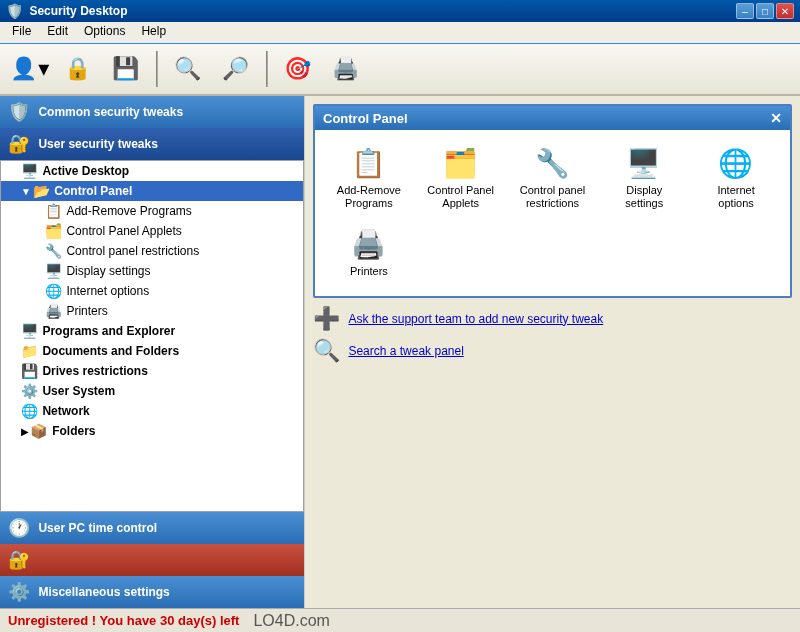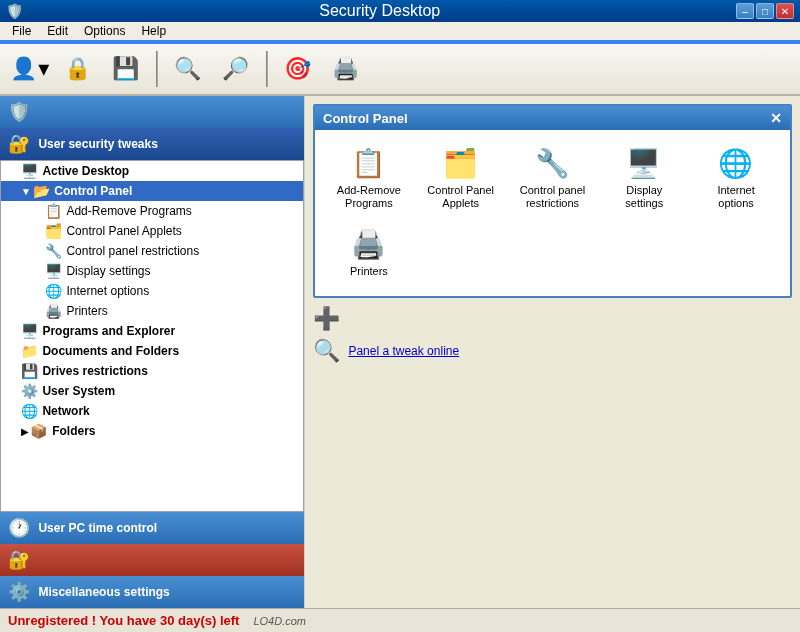--- a/index.html
+++ b/index.html
@@ -9,35 +9,35 @@
     .title-bar {
       background: linear-gradient(to bottom, #0058a8, #003c8a);
       color: white;
       height: 22px;
       display: flex;
       align-items: center;
       padding: 0 6px;
       gap: 6px;
     }
     .title-bar-icon { font-size: 14px; }
-    .title-bar-text { flex: 1; font-size: 16px; font-weight: normal; text-align: center; }
+    .title-bar-text { flex: 1; font-size: 12px; font-weight: bold; }
     .title-bar-buttons { display: flex; gap: 2px; }
     .title-btn {
       width: 18px; height: 16px; border: 1px solid rgba(255,255,255,0.4);
       display: flex; align-items: center; justify-content: center;
       font-size: 10px; cursor: pointer; border-radius: 2px;
       background: linear-gradient(to bottom, #5c9fd6, #3a7fc1);
       color: white;
     }
     .title-btn.close { background: linear-gradient(to bottom, #e05050, #c03030); }
 
     
     .menu-bar {
       background: #f0ede4;
-      border-bottom: 4px solid #3b82f6;
+      border-bottom: 1px solid #3b82f6;
       height: 22px;
       display: flex;
       align-items: flex-start;
       padding: 0 4px;
     }
     .menu-item {
       padding: 2px 8px;
       cursor: pointer;
       font-size: 12px;
     }
@@ -204,23 +204,22 @@
       color: #333;
     }
     .status-right {
       padding: 0 8px;
       font-size: 13px;
       color: #cc0000;
       font-weight: bold;
     }
     .status-logo {
       padding: 0 6px;
-      font-size: 11px;
+      font-size: 16px;
       color: #555;
-      font-style: italic;
     }
 
     
     .tree-area::-webkit-scrollbar { width: 14px; }
     .tree-area::-webkit-scrollbar-track { background: #f0f0f0; }
     .tree-area::-webkit-scrollbar-thumb { background: #b0b0b0; border: 1px solid #888; }
   </style>
 </head>
 <body>
 
@@ -266,20 +265,21 @@
     <span class="toolbar-icon">🖨️</span>
   </div>
 </div>
 
 <div class="main-area">
 
   <div class="left-panel">
 
     <div class="section-header blue">
       <span class="section-icon">🛡️</span>
+      <span>Common security tweaks</span>
     </div>
 
     <div class="section-header active-blue">
       <span class="section-icon">🔐</span>
       <span>User security tweaks</span>
     </div>
 
     <div class="tree-area">
 
       <div class="tree-item bold" style="padding-left: 20px;">
@@ -407,24 +407,25 @@
           <span class="cp-icon">🖨️</span>
           <span class="cp-label">Printers</span>
         </div>
       </div>
     </div>
 
 
     <div class="action-area">
       <div class="action-item">
         <span class="action-icon">➕</span>
+        <span class="action-text">Ask the support team to add new security tweak</span>
       </div>
       <div class="action-item">
         <span class="action-icon">🔍</span>
-        <span class="action-text">Panel a tweak online</span>
+        <span class="action-text">Search a tweak panel</span>
       </div>
     </div>
 
   </div>
 </div>
 
 <div class="status-bar">
   <span class="status-right">Unregistered ! You have 30 day(s) left</span>
   <span class="status-logo">LO4D.com</span>
 </div>

